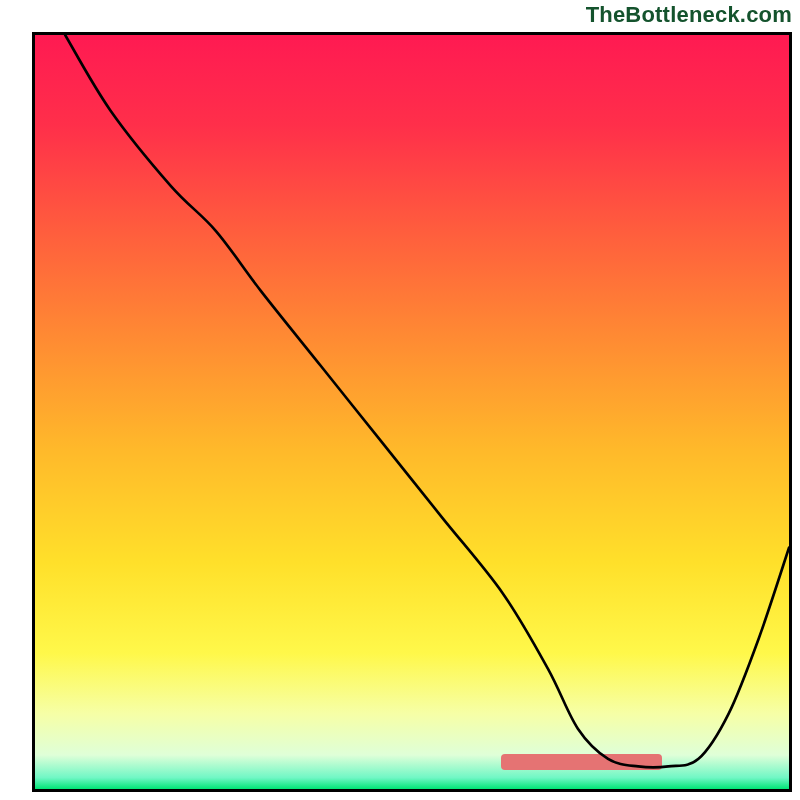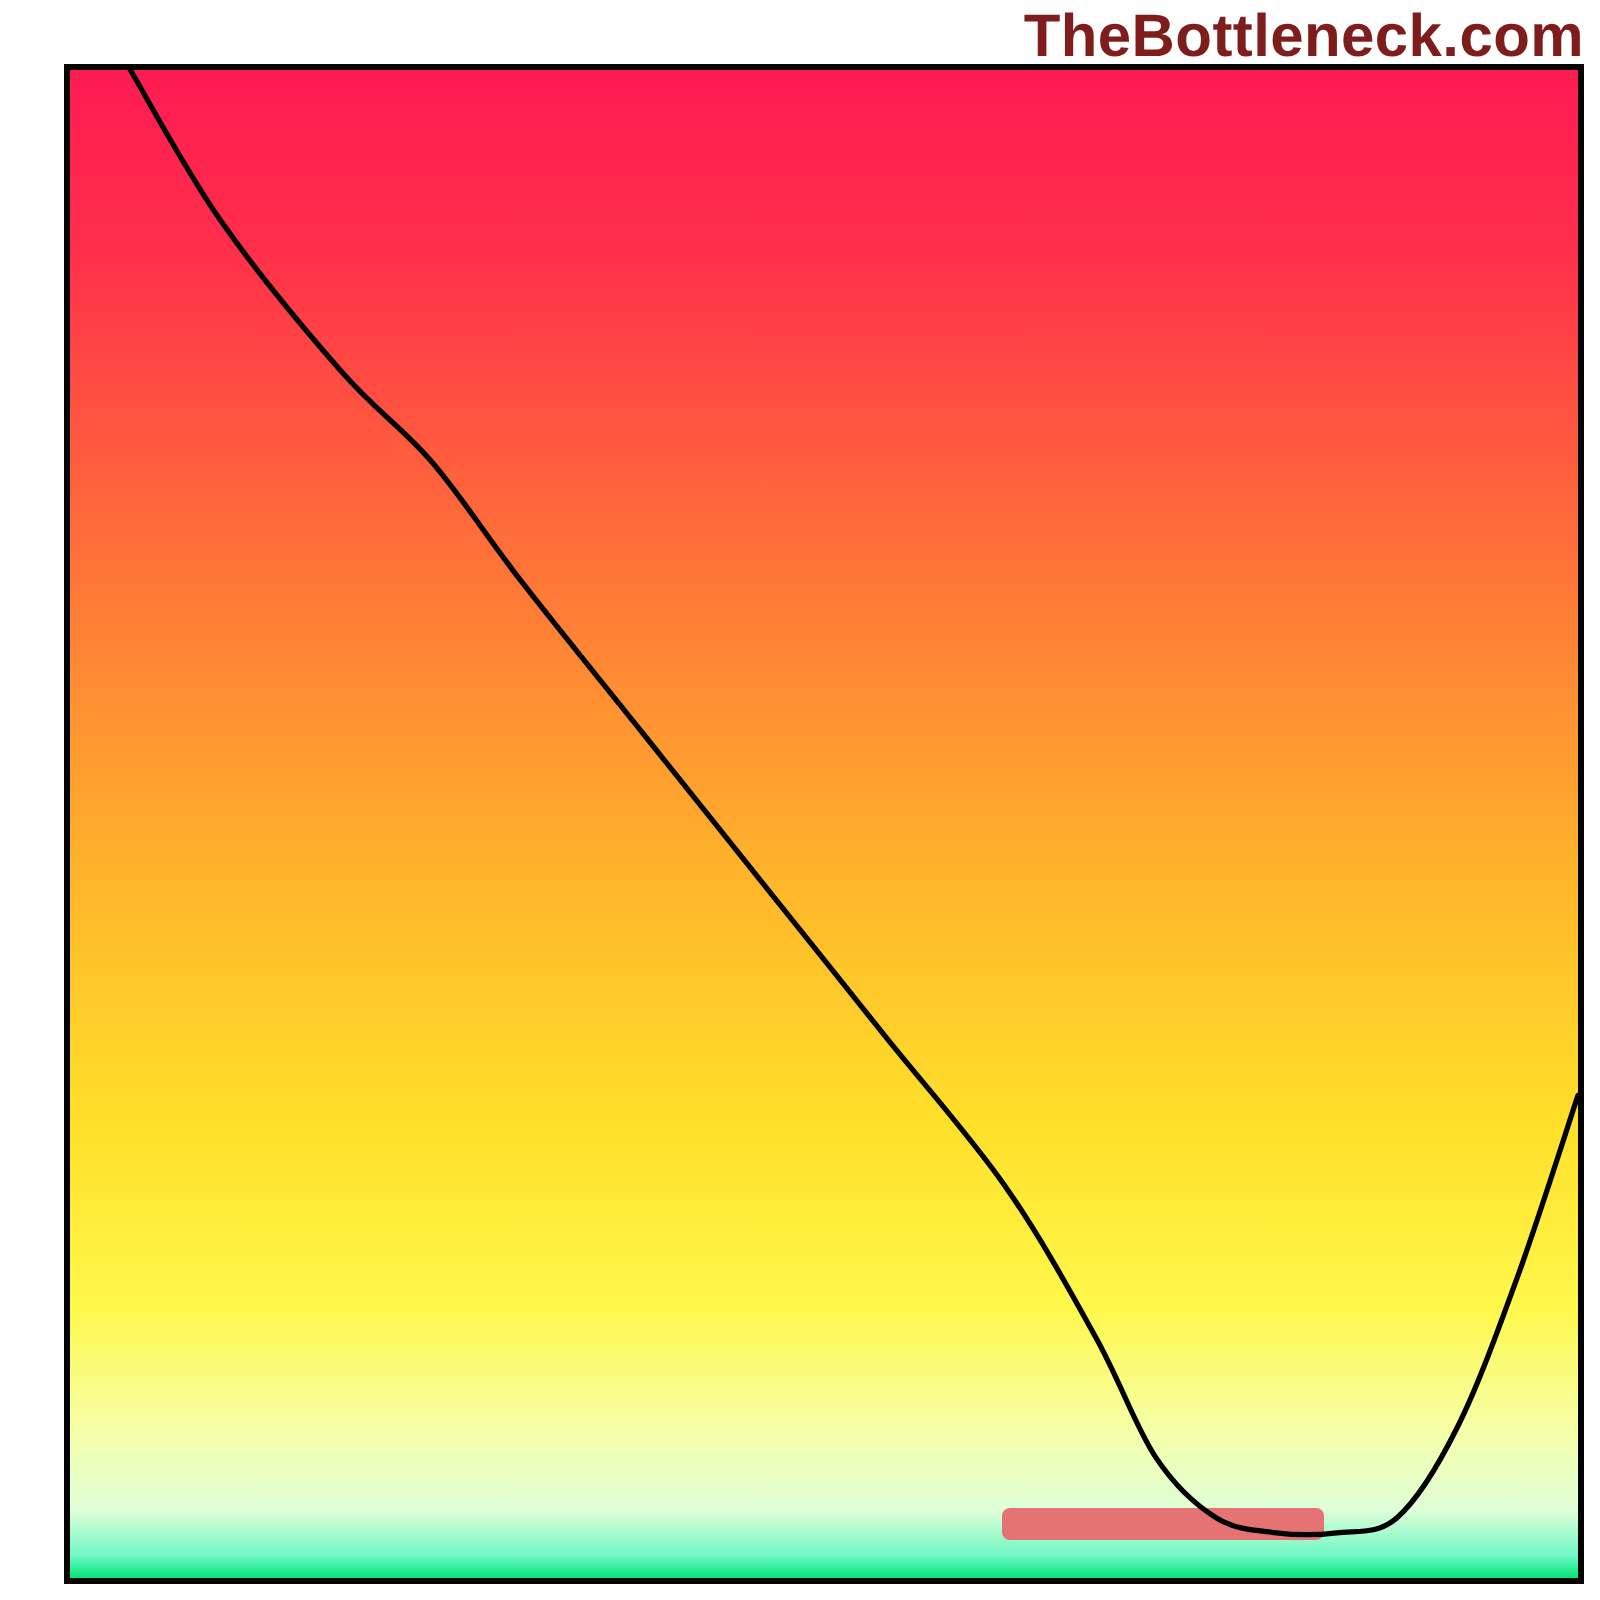--- a/index.html
+++ b/index.html
@@ -13,23 +13,23 @@
   }
   .stage {
     position: relative;
     width: 800px;
     height: 800px;
   }
   .watermark {
     position: absolute;
     top: 2px;
     right: 8px;
-    font-size: 30px;
+    font-size: 22px;
     font-weight: 600;
-    color: #7f1d1d;
+    color: #14532d;
     letter-spacing: 0.2px;
   }
   .plot-frame {
     position: absolute;
     box-sizing: border-box;
     border: 3px solid #000;
     background: #fff;
     overflow: hidden;
   }
   .gradient {

